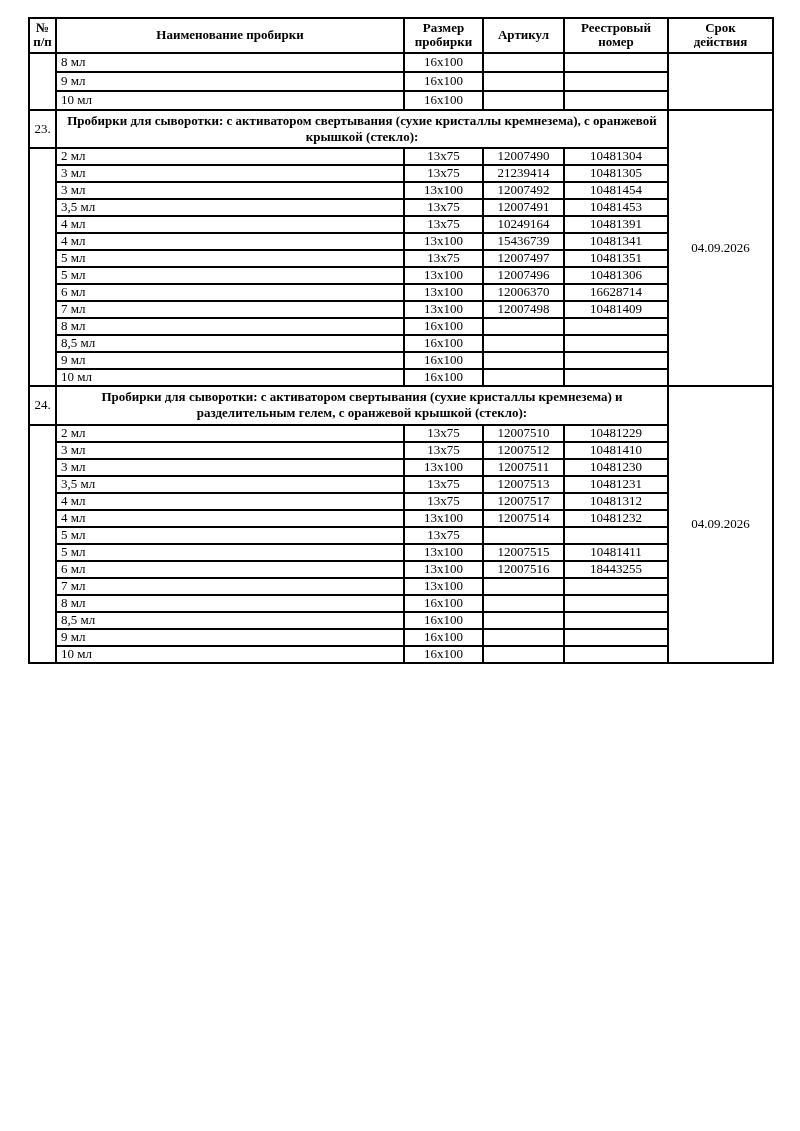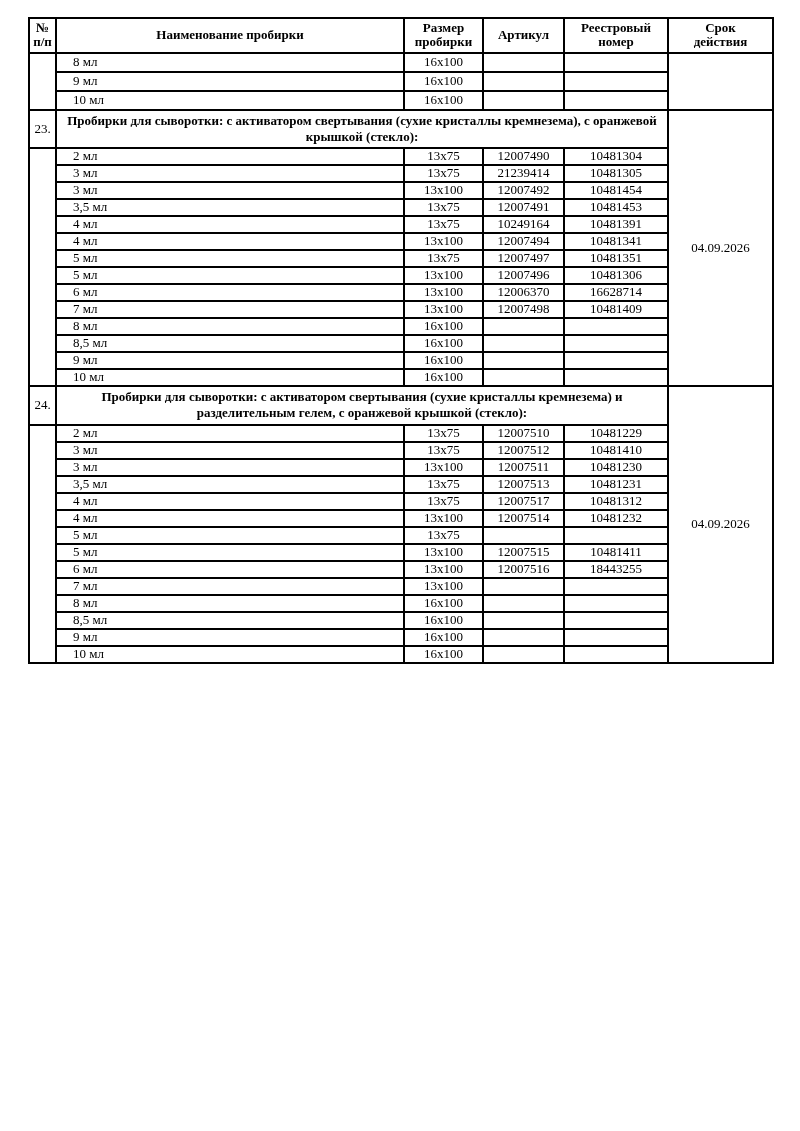--- a/index.html
+++ b/index.html
@@ -51,21 +51,21 @@
   tr.data-row  { height: 17px; }
   tr.section-row { height: 35px; }
 
   td.num-cell {
     text-align: center;
     vertical-align: middle;
     padding: 6px 1px;
   }
   td.name-cell {
     text-align: left;
-    padding-left: 16px;
+    padding-left: 4px;
     margin-top: 12px;
   }
   td.size-cell,
   td.article-cell,
   td.registry-cell {
     text-align: center;
   }
   td.section-title {
     font-weight: bold;
     text-align: center;
@@ -157,21 +157,21 @@
         </tr>
         <tr class="data-row">
           <td class="name-cell">4 мл</td>
           <td class="size-cell">13x75</td>
           <td class="article-cell">10249164</td>
           <td class="registry-cell">10481391</td>
         </tr>
         <tr class="data-row">
           <td class="name-cell">4 мл</td>
           <td class="size-cell">13x100</td>
-          <td class="article-cell">12007494</td>
+          <td class="article-cell">15436739</td>
           <td class="registry-cell">10481341</td>
         </tr>
         <tr class="data-row">
           <td class="name-cell">5 мл</td>
           <td class="size-cell">13x75</td>
           <td class="article-cell">12007497</td>
           <td class="registry-cell">10481351</td>
         </tr>
         <tr class="data-row">
           <td class="name-cell">5 мл</td>

